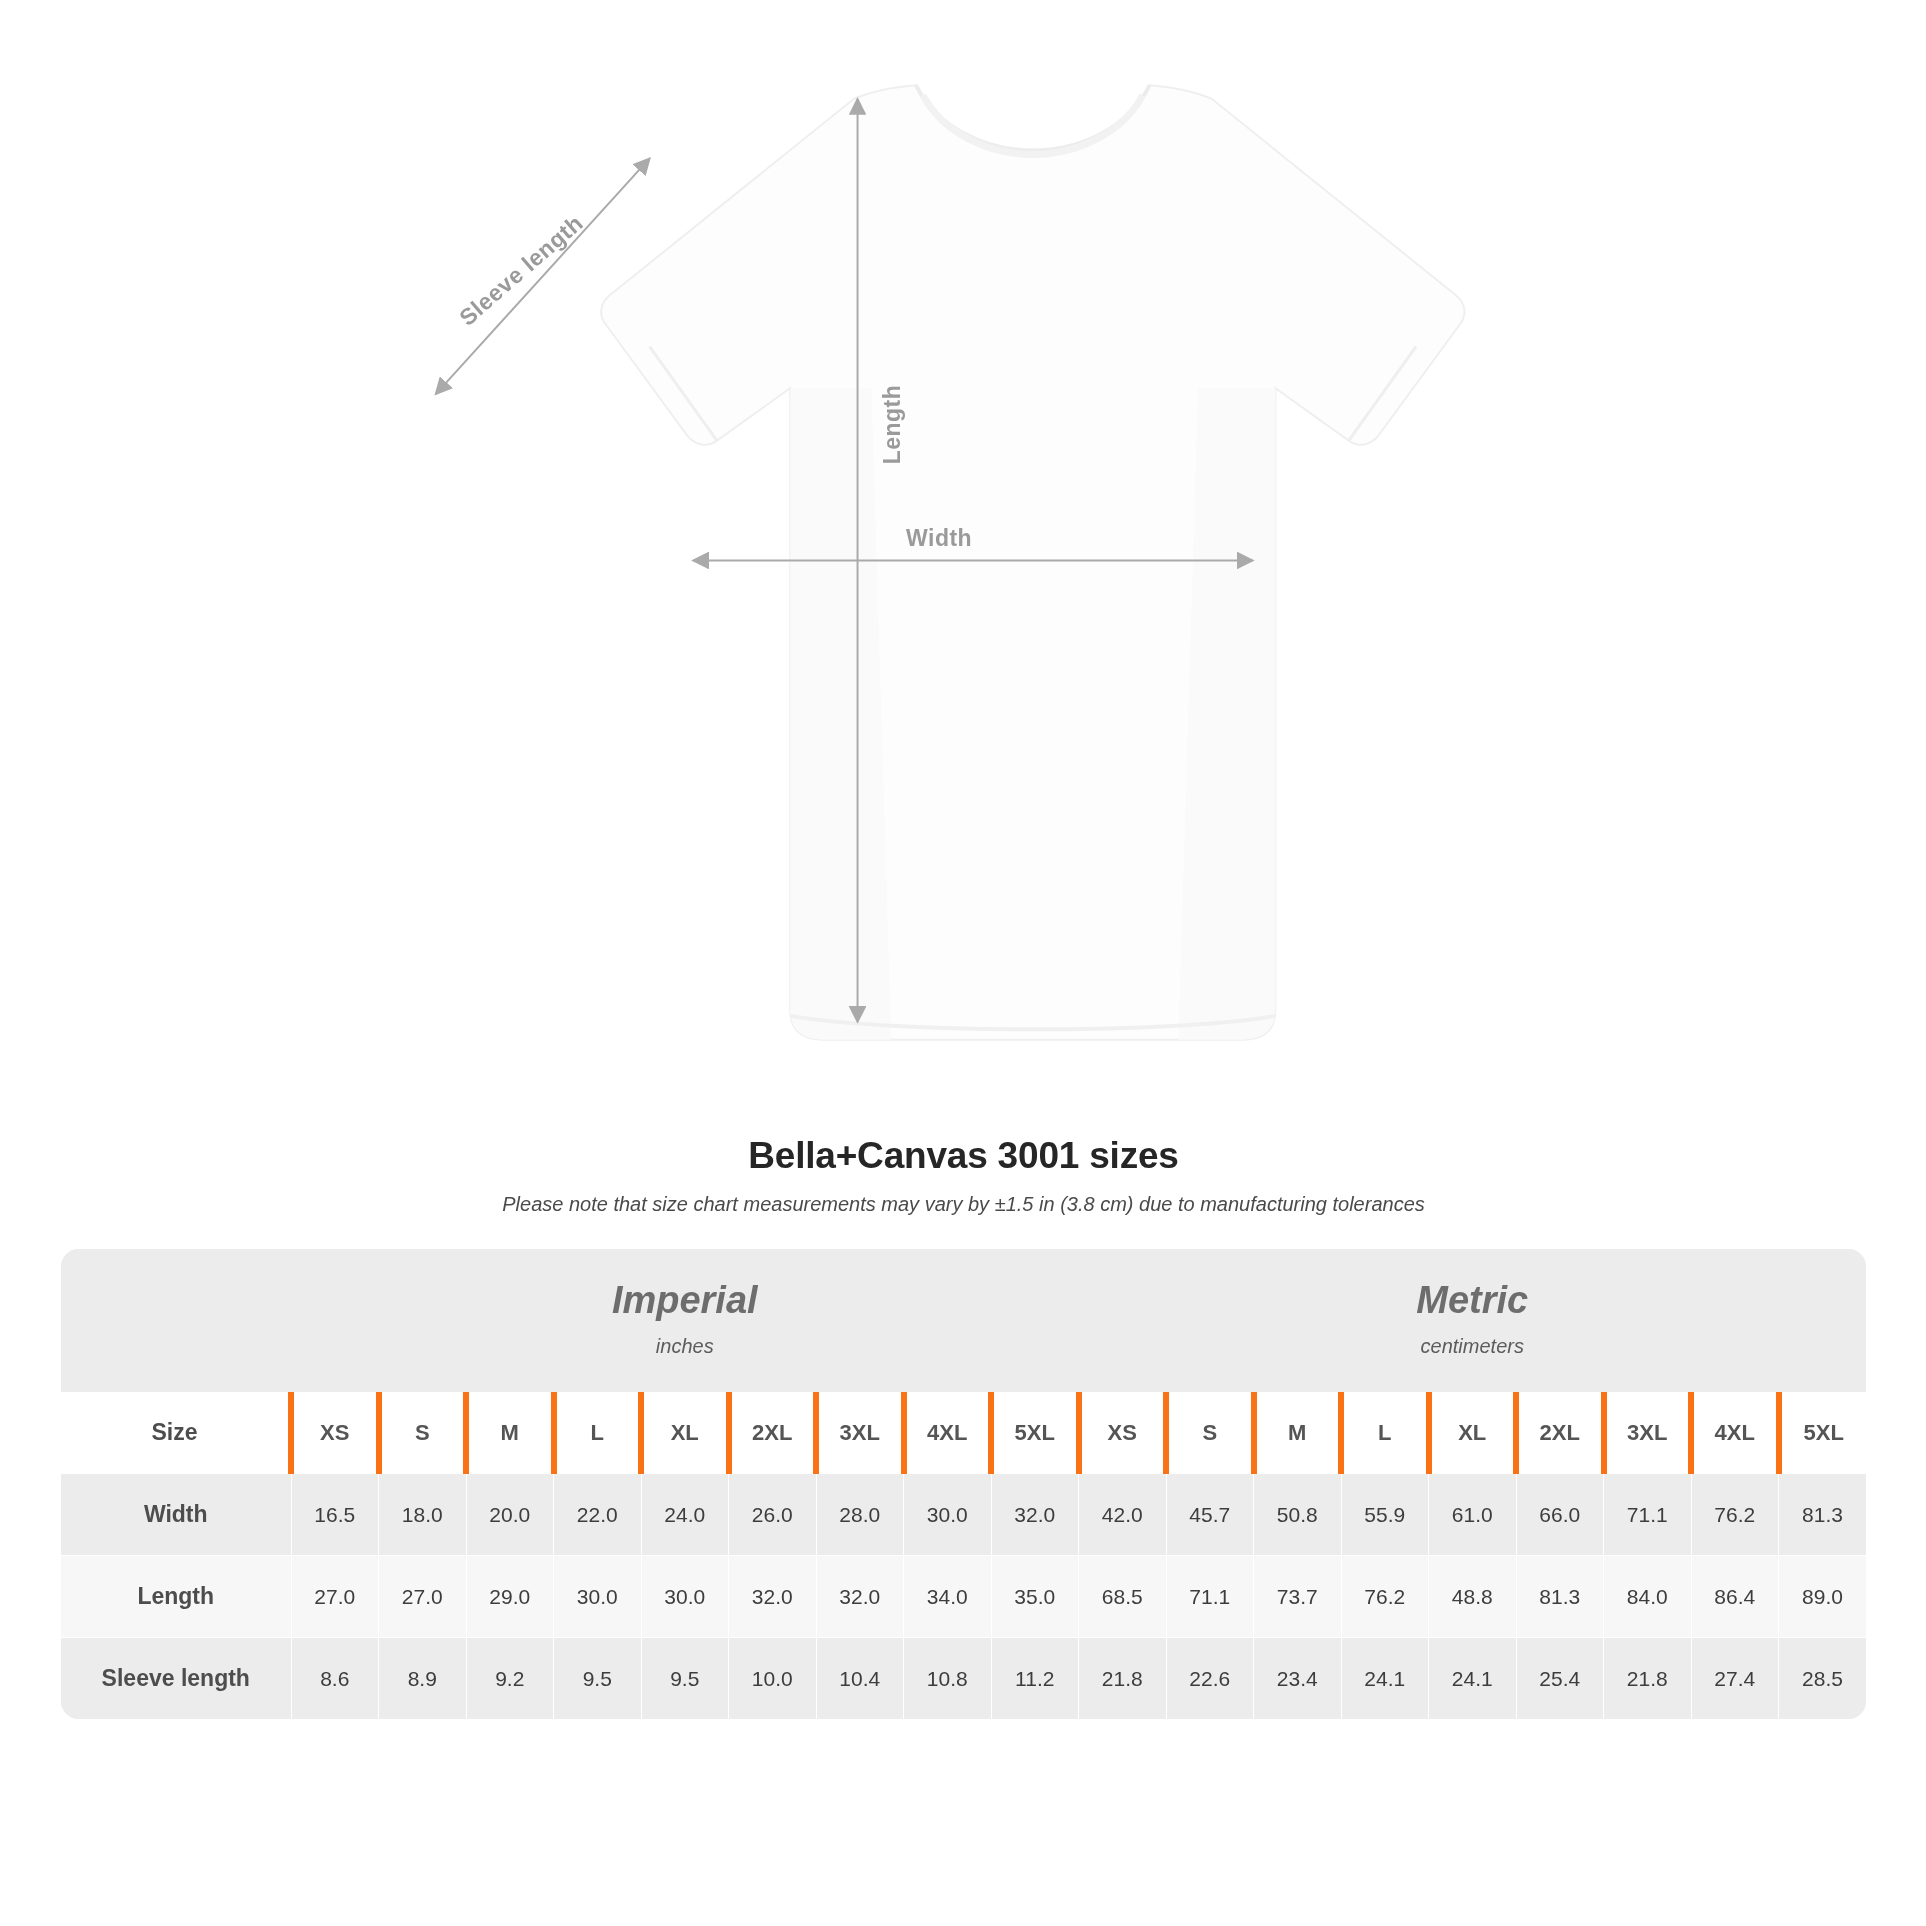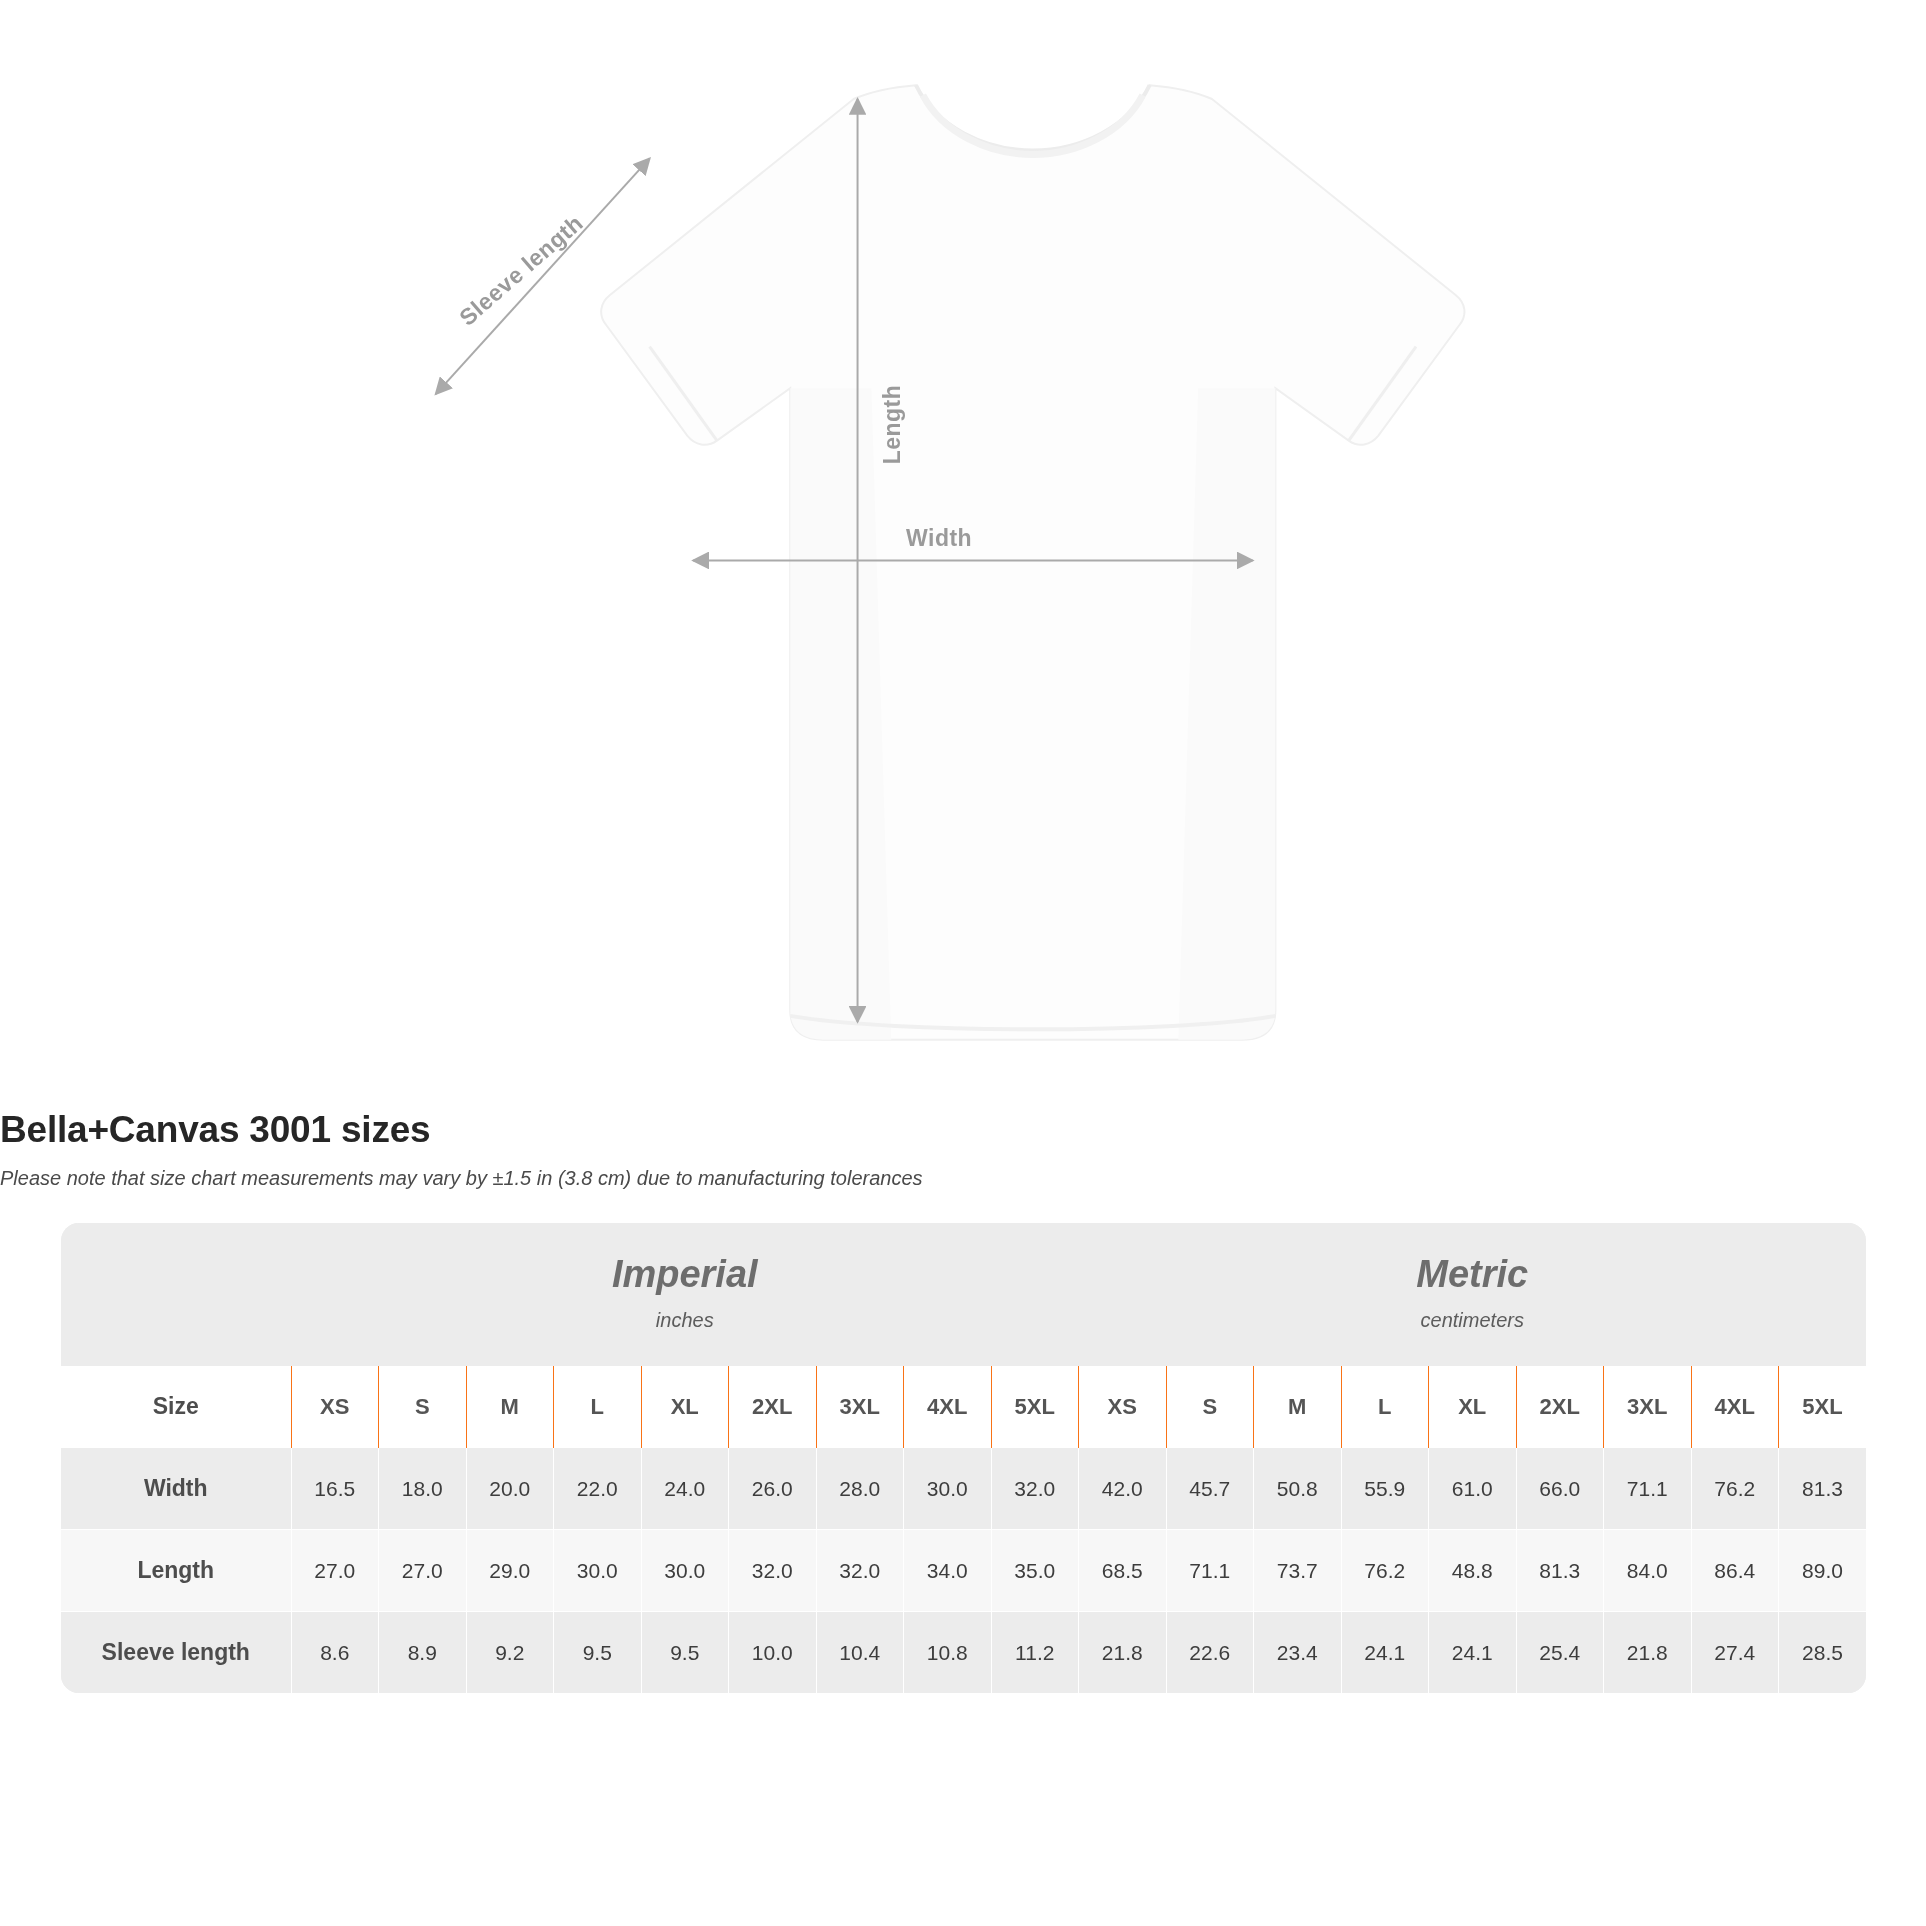--- a/index.html
+++ b/index.html
@@ -46,20 +46,22 @@
     transform: rotate(-90deg);
     transform-origin: center center;
   }
   .lbl-width {
     left: 906px;
     top: 525px;
   }
 
   
   .title-block {
+    text-align: center;
+    margin-top: 26px;
   }
   .chart-title {
     font-size: 37px;
     font-weight: bold;
     color: #262626;
     letter-spacing: -0.2px;
   }
   .chart-note {
     font-size: 20px;
     font-style: italic;
@@ -104,21 +106,21 @@
     color: #5c5c5c;
     margin-top: 13px;
   }
 
   tr.size-row td {
     background: #ffffff;
     padding: 27px 0;
     font-weight: bold;
     color: #555;
     font-size: 22px;
-    border-right: 1px solid #f97316;
+    border-right: 6px solid #f97316;
   }
   tr.size-row td:last-child { border-right: 0; }
   tr.size-row td.rowlabel {
     font-size: 23px;
     color: #4d4d4d;
   }
 
   tr.data-row td {
     padding: 27px 0;
     border-right: 1px solid #ffffff;

